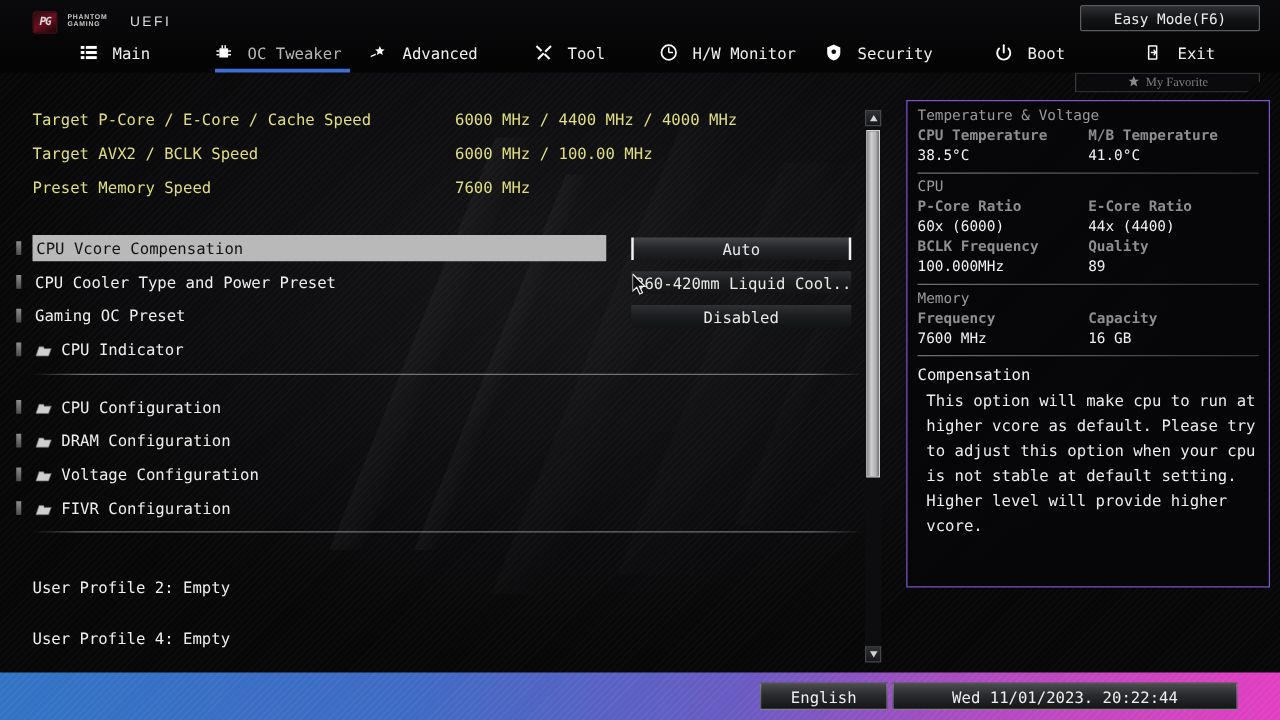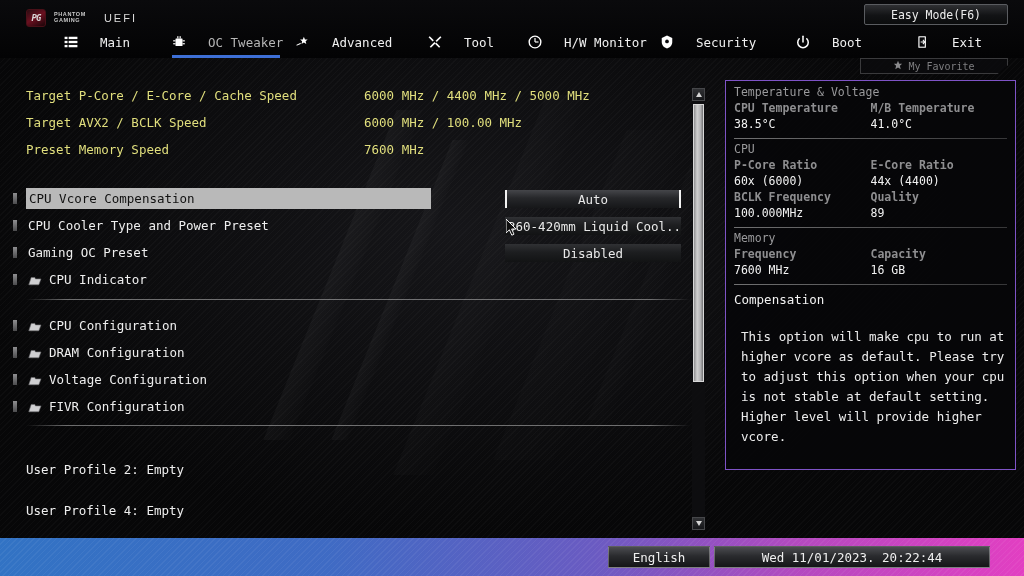--- a/index.html
+++ b/index.html
@@ -87,21 +87,21 @@
     left: 0; top: 29px;
     width: 1024px;
     height: 29px;
   }
   .nav-item {
     position: absolute;
     top: 0;
     height: 26px;
     display: flex;
     align-items: center;
-    gap: 22px;
+    gap: 12px;
     font-size: 12.5px;
     color: #f0f0f0;
     white-space: nowrap;
     cursor: pointer;
   }
   .nav-item.active .nav-label { color: #b6b6b6; }
   .nav-underline {
     position: absolute;
     left: 0; bottom: -3px;
     height: 3px;
@@ -134,20 +134,21 @@
     right: 16px; top: 58px;
     width: 148px; height: 16px;
     border: 1px solid #3a3a3c;
     display: flex; align-items: center; justify-content: center;
     gap: 5px;
     font-size: 10px;
     color: #7e7e80;
     background: rgba(12,12,14,0.7);
     cursor: pointer;
     clip-path: polygon(0 0, 100% 0, 100% 45%, 93% 100%, 0 100%);
+    font-family: Liberation Serif, serif;
   }
 
   
   #main-pane {
     position: absolute;
     left: 0; top: 82px;
     width: 700px;
     height: 450px;
   }
 
@@ -187,21 +188,21 @@
     line-height: 21px;
     padding-left: 2px;
     padding-right: 6px;
     font-size: 12.5px;
     color: #eeeeee;
     white-space: nowrap;
   }
   .opt-row.selected .opt-label {
     background: #b9b9b9;
     color: #111111;
-    width: 405px;
+    width: 459px;
     padding-left: 3px;
   }
   .folder-ico {
     display: inline-block;
     vertical-align: -2px;
     margin-right: 6px;
   }
 
   .opt-value {
     position: absolute;
@@ -320,21 +321,21 @@
     height: 1px;
     background: linear-gradient(90deg, rgba(200,200,200,0.55), rgba(200,200,200,0.25));
     margin: 6px 0 3px 0;
   }
   #desc-title {
     font-size: 12.5px;
     color: #f2f2f2;
     margin-top: 7px;
   }
   #desc-body {
-    margin-top: 20px;
+    margin-top: 4px;
     padding-left: 7px;
     font-size: 12.5px;
     line-height: 20px;
     color: #ececec;
   }
 
   
   #footer {
     position: absolute;
     left: 0; bottom: 0;
@@ -480,21 +481,21 @@
             <path fill="#8a8a8c" d="M12 2l3 7h7l-5.5 4.5L18.5 22 12 17.7 5.5 22 7.5 13.5 2 9h7z"></path>
           </svg>
       </span>
       <span>My Favorite</span>
     </div>
   </div>
 
   <div id="main-pane">
       <div class="target-row" style="top:4px">
         <span class="t-label">Target P-Core / E-Core / Cache Speed</span>
-        <span class="t-value">6000 MHz / 4400 MHz / 5000 MHz</span>
+        <span class="t-value">6000 MHz / 4400 MHz / 4000 MHz</span>
       </div>
       <div class="target-row" style="top:31px">
         <span class="t-label">Target AVX2 / BCLK Speed</span>
         <span class="t-value">6000 MHz / 100.00 MHz</span>
       </div>
       <div class="target-row" style="top:58px">
         <span class="t-label">Preset Memory Speed</span>
         <span class="t-value">7600 MHz</span>
       </div>
       <div class="opt-row selected" style="top:106px">

